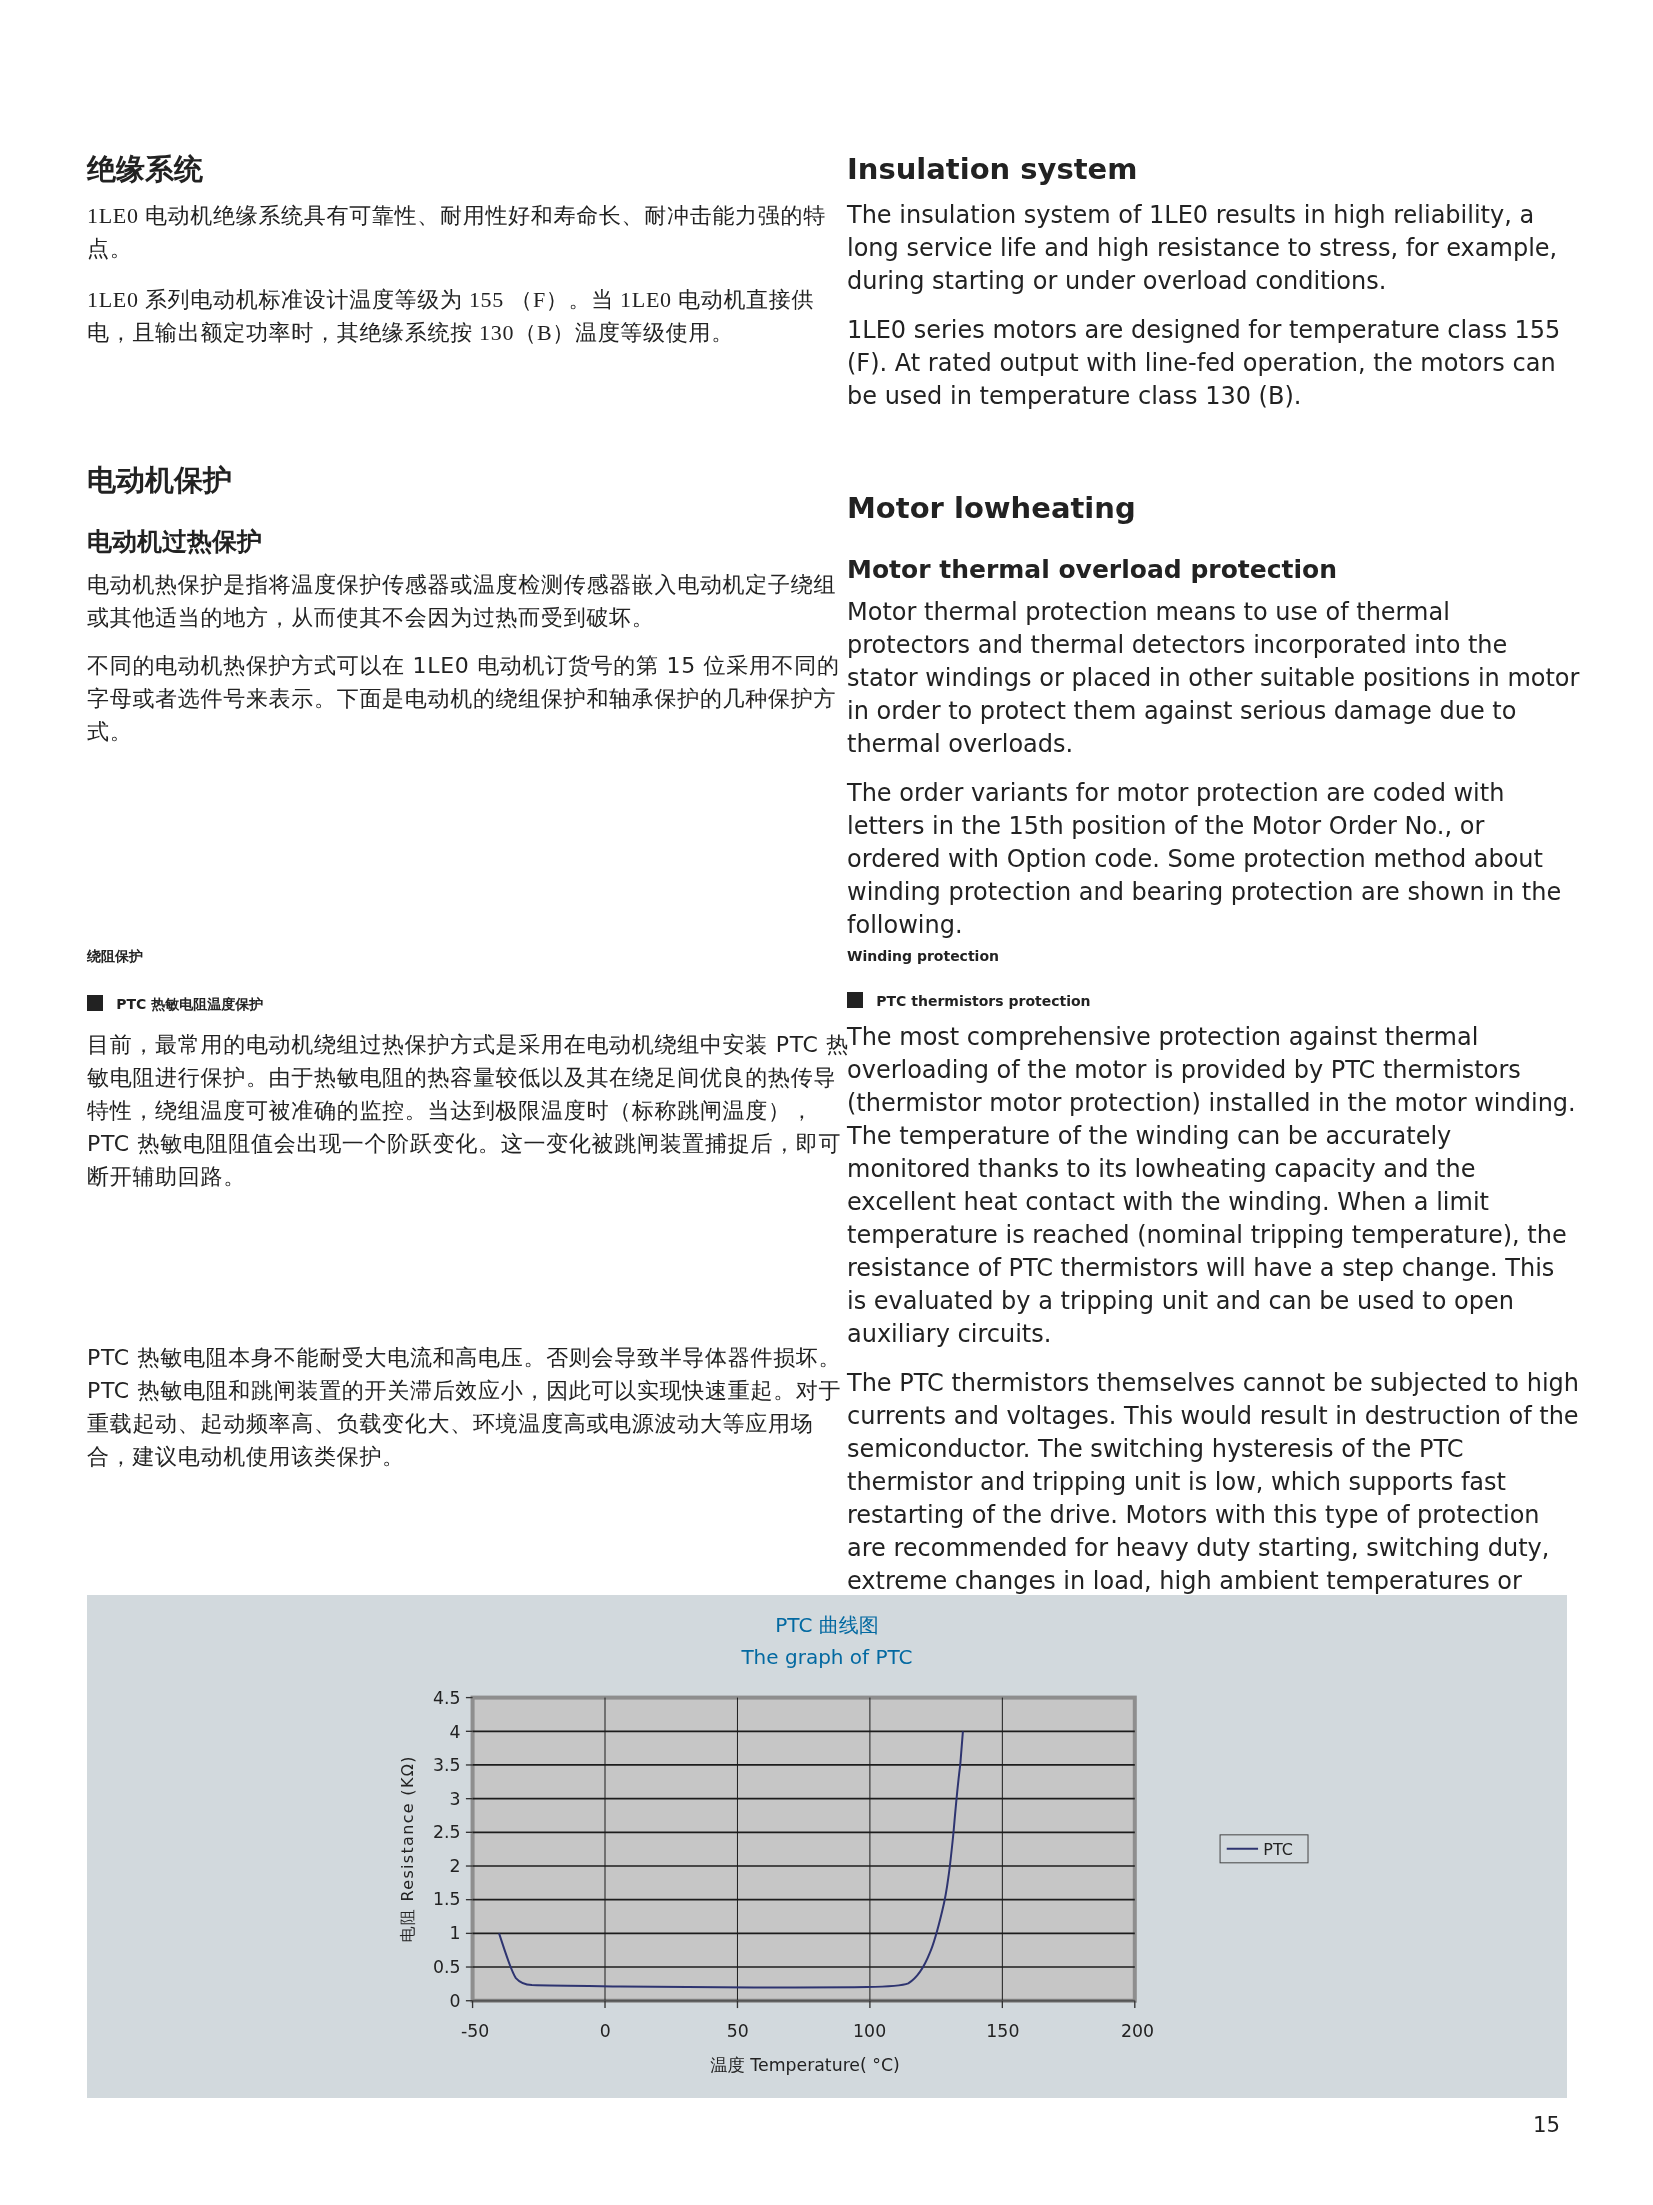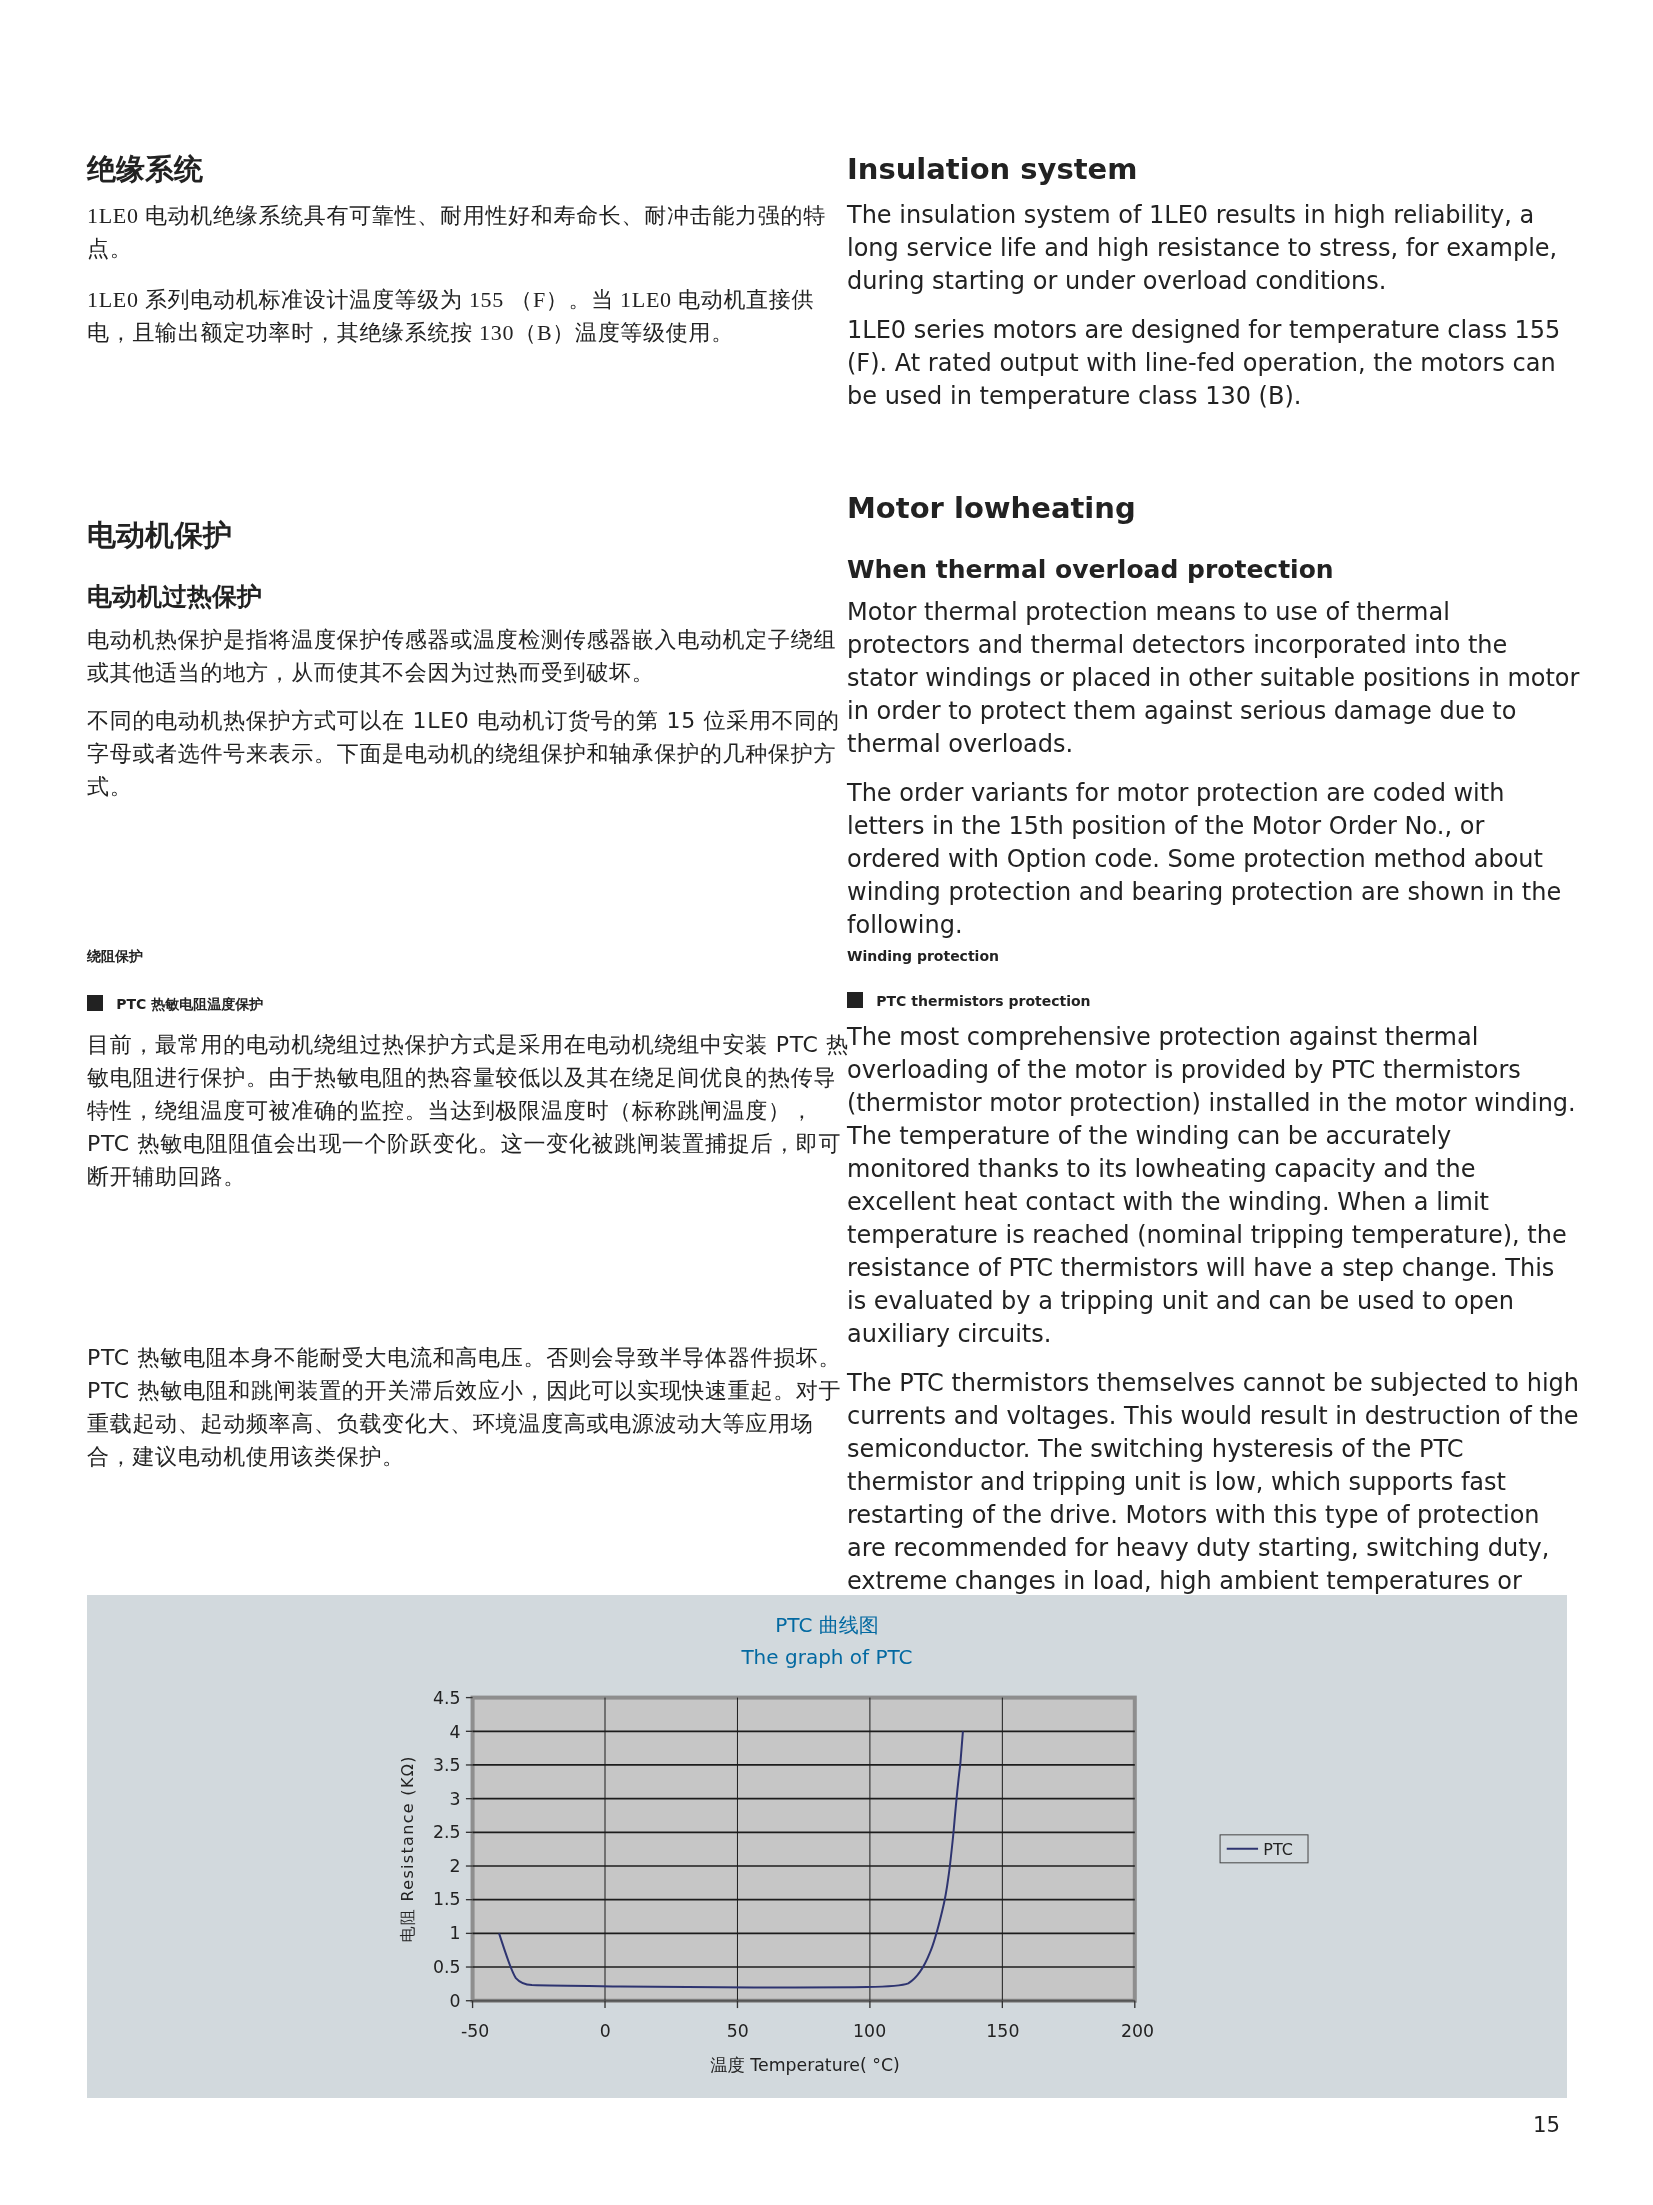--- a/index.html
+++ b/index.html
@@ -22,21 +22,21 @@
 </style>
 </head>
 <body>
 
 <div class="col col-left abs" style="top:151px;font-family:Liberation Serif, serif;">
   <h1 class="h1">绝缘系统</h1>
   <p class="p-cn" style="margin-top:10.7px;">1LE0 电动机绝缘系统具有可靠性、耐用性好和寿命长、耐冲击能力强的特点。</p>
   <p class="p-cn" style="margin-top:18.7px;">1LE0 系列电动机标准设计温度等级为 155 （F）。当 1LE0 电动机直接供电，且输出额定功率时，其绝缘系统按 130（B）温度等级使用。</p>
 </div>
 
-<div class="col col-left abs" style="top:517px;">
+<div class="col col-left abs" style="top:462px;">
   <h2 class="h1">电动机保护</h2>
   <h3 class="h2" style="margin-top:25px;">电动机过热保护</h3>
   <p class="p-cn" style="margin-top:9.3px;">电动机热保护是指将温度保护传感器或温度检测传感器嵌入电动机定子绕组或其他适当的地方，从而使其不会因为过热而受到破坏。</p>
   <p class="p-cn" style="margin-top:14.7px;">不同的电动机热保护方式可以在 1LE0 电动机订货号的第 15 位采用不同的字母或者选件号来表示。下面是电动机的绕组保护和轴承保护的几种保护方式。</p>
 </div>
 
 <div class="col col-left abs" style="top:940px;">
   <h3 class="h3">绕阻保护</h3>
   <div class="h3" style="margin-top:16px;">
     <span class="bullet"></span><span>PTC 热敏电阻温度保护</span>
@@ -49,21 +49,21 @@
 </div>
 
 <div class="col col-right abs" style="top:151px;">
   <h1 class="h1">Insulation system</h1>
   <p class="p-en" style="margin-top:10.7px;">The insulation system of 1LE0 results in high reliability, a long service life and high resistance to stress, for example, during starting or under overload conditions.</p>
   <p class="p-en" style="margin-top:16px;">1LE0 series motors are designed for temperature class 155 (F). At rated output with line-fed operation, the motors can be used in temperature class 130 (B).</p>
 </div>
 
 <div class="col col-right abs" style="top:490px;">
   <h2 class="h1">Motor lowheating</h2>
-  <h3 class="h2" style="margin-top:25px;">When thermal overload protection</h3>
+  <h3 class="h2" style="margin-top:25px;">Motor thermal overload protection</h3>
   <p class="p-en" style="margin-top:9.3px;">Motor thermal protection means to use of thermal protectors and thermal detectors incorporated into the stator windings or placed in other suitable positions in motor in order to protect them against serious damage due to thermal overloads.</p>
   <p class="p-en" style="margin-top:16px;">The order variants for motor protection are coded with letters in the 15th position of the Motor Order No., or ordered with Option code. Some protection method about winding protection and bearing protection are shown in the following.</p>
 </div>
 
 <div class="col col-right abs" style="top:940px;">
   <h3 class="h3">Winding protection</h3>
   <div class="h3" style="margin-top:13.3px;">
     <span class="bullet"></span><span>PTC thermistors protection</span>
   </div>
   <p class="p-en" style="margin-top:4px;">The most comprehensive protection against thermal overloading of the motor is provided by PTC thermistors (thermistor motor protection) installed in the motor winding. The temperature of the winding can be accurately monitored thanks to its lowheating capacity and the excellent heat contact with the winding. When a limit temperature is reached (nominal tripping temperature), the resistance of PTC thermistors will have a step change. This is evaluated by a tripping unit and can be used to open auxiliary circuits.</p>

